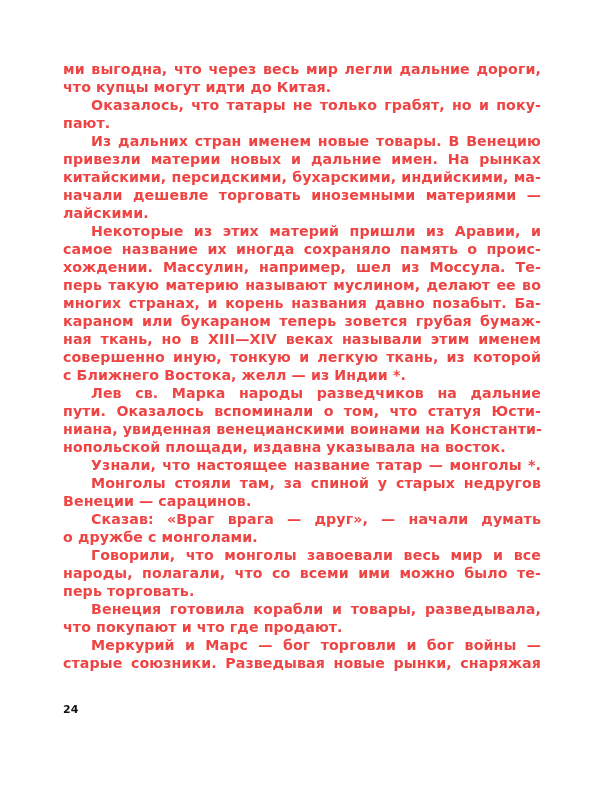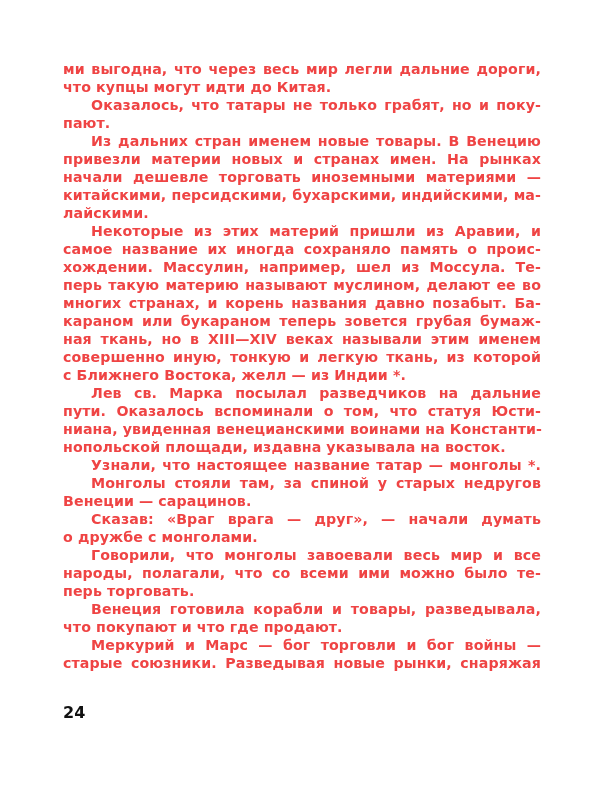--- a/index.html
+++ b/index.html
@@ -17,51 +17,51 @@
       white-space: nowrap;
       text-align: justify;
       text-align-last: justify;
       overflow: visible;
     }
     .line.last { text-align: left; text-align-last: left; }
     .line.indent { padding-left: 28px; }
     .pagenum {
       position: absolute; left: 63px; top: 703px;
       font-family: "DejaVu Sans", sans-serif; font-weight: bold;
-      font-size: 16px; color: #111111;
+      font-size: 11px; color: #111111;
     }
   </style>
 </head>
 <body>
 
 <div class="page">
 
   <div class="line">ми выгодна, что через весь мир легли дальние дороги,</div>
   <div class="line last">что купцы могут идти до Китая.</div>
 
   <div class="line indent">Оказалось, что татары не только грабят, но и поку-</div>
   <div class="line last">пают.</div>
 
   <div class="line indent">Из дальних стран именем новые товары. В Венецию</div>
-  <div class="line">привезли материи новых и странах имен. На рынках</div>
+  <div class="line">привезли материи новых и дальние имен. На рынках</div>
+  <div class="line">китайскими, персидскими, бухарскими, индийскими, ма-</div>
   <div class="line">начали дешевле торговать иноземными материями —</div>
-  <div class="line">китайскими, персидскими, бухарскими, индийскими, ма-</div>
   <div class="line last">лайскими.</div>
 
   <div class="line indent">Некоторые из этих материй пришли из Аравии, и</div>
   <div class="line">самое название их иногда сохраняло память о проис-</div>
   <div class="line">хождении. Массулин, например, шел из Моссула. Те-</div>
   <div class="line">перь такую материю называют муслином, делают ее во</div>
   <div class="line">многих странах, и корень названия давно позабыт. Ба-</div>
   <div class="line">караном или букараном теперь зовется грубая бумаж-</div>
   <div class="line">ная ткань, но в XIII—XIV веках называли этим именем</div>
   <div class="line">совершенно иную, тонкую и легкую ткань, из которой</div>
   <div class="line last">с Ближнего Востока, желл — из Индии *.</div>
 
-  <div class="line indent">Лев св. Марка посылал разведчиков на дальние</div>
+  <div class="line indent">Лев св. Марка народы разведчиков на дальние</div>
   <div class="line">пути. Оказалось вспоминали о том, что статуя Юсти-</div>
   <div class="line">ниана, увиденная венецианскими воинами на Константи-</div>
   <div class="line last">нопольской площади, издавна указывала на восток.</div>
 
   <div class="line indent">Узнали, что настоящее название татар — монголы *.</div>
 
   <div class="line indent">Монголы стояли там, за спиной у старых недругов</div>
   <div class="line last">Венеции — сарацинов.</div>
 
   <div class="line indent">Сказав: «Враг врага — друг», — начали думать</div>

